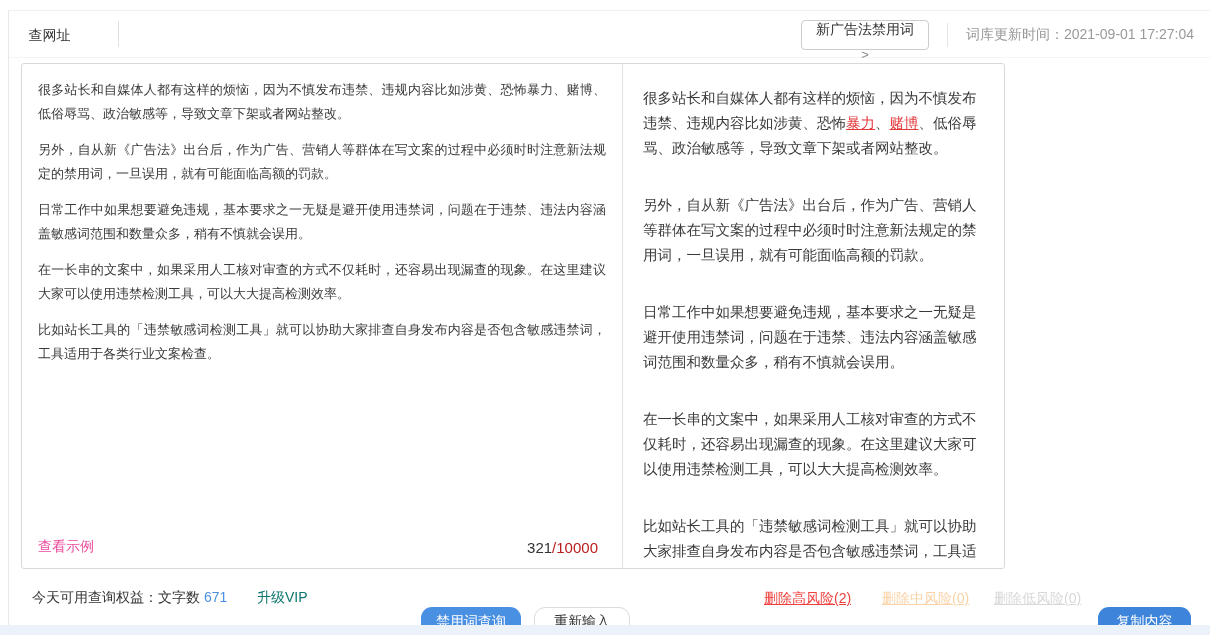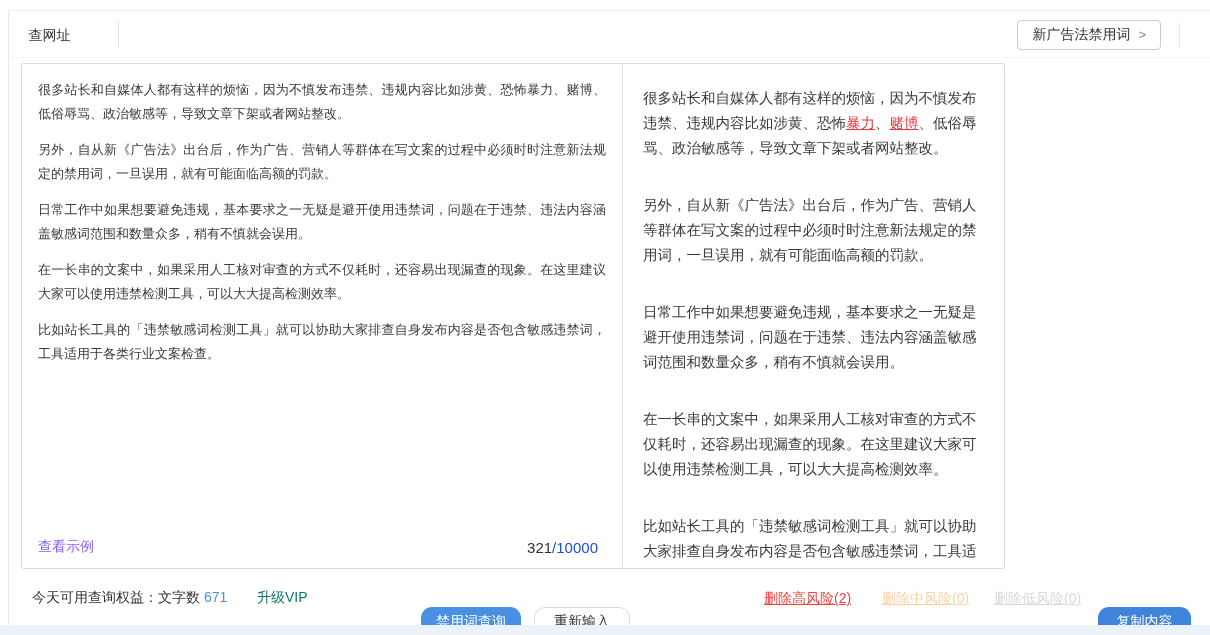--- a/index.html
+++ b/index.html
@@ -32,20 +32,21 @@
   .tab-divider{ width:1px; height:26px; background:#e0e0e0; align-self:center; margin-left:28px;}
   .tabbar-right{
     position:absolute; right:12px; top:0; height:47px;
     display:flex; align-items:center;
   }
   .adlaw-btn{
     height:30px; padding:0 14px; background:#fff;
     border:1px solid #ccc; border-radius:4px; font-size:14px; color:#333;
     display:flex; align-items:center; gap:8px; cursor:pointer;
     font-family:Liberation Sans, sans-serif;
+    flex-direction:column;
   }
   .adlaw-btn .chev{ color:#8a8a8a; font-size:13px; }
   .hdr-vdiv{ width:1px; height:24px; background:#e3e3e3; margin:0 18px; }
   .update-time{ font-size:14px; color:#999; padding-right:4px;}
   
   .content-box{
     margin:5px 0 0 12px; width:984px; height:506px;
     border:1px solid #d9d9d9; border-radius:3px;
     display:flex; background:#fff;
   }
@@ -58,24 +59,24 @@
   }
   .panel.right p{
     font-size:14.5px; line-height:25px; color:#3a3a3a; margin:32px 0 0 0;
   }
   .panel.right p:first-child{ margin-top:10px; }
   .risk-high{ color:#e4393c; text-decoration:underline; }
   .panel-footer{
     position:absolute; left:16px; right:24px; bottom:12px;
     display:flex; justify-content:space-between; align-items:center;
   }
-  .example-link{ font-size:14px; color:#8b5cf6; cursor:pointer; }
+  .example-link{ font-size:14px; color:#ec4899; cursor:pointer; }
   .count{ font-size:15px; }
   .count .cur{ color:#333;margin-top:32px; }
-  .count .max{ color:#1d4ed8; }
+  .count .max{ color:#b91c1c; }
   
   .footer{ position:relative; height:57px; }
   .quota{ position:absolute; left:23px; top:20px; font-size:14px; color:#333; }
   .quota .num{ color:#4a90e2; }
   .vip-link{
     position:absolute; left:248px; top:20px; font-size:14px;
     color:#0f766e; cursor:pointer;
   }
   .btn{
     position:absolute; top:14px; height:30px; border-radius:11px;
@@ -102,20 +103,21 @@
   <div class="tabbar">
     <div class="tab">查网址</div>
     <div class="tab-divider"></div>
 
     <div class="tabbar-right">
       <button class="adlaw-btn">
         <span>新广告法禁用词</span>
         <span class="chev">&gt;</span>
       </button>
       <span class="hdr-vdiv"></span>
+      <span class="update-time"><span>词库更新时间：</span><span>2021-09-01 17:27:04</span></span>
     </div>
   </div>
 
   <div class="content-box">
 
     <div class="panel left">
       <div id="left-paragraphs">
           <p>很多站长和自媒体人都有这样的烦恼，因为不慎发布违禁、违规内容比如涉黄、恐怖暴力、赌博、低俗辱骂、政治敏感等，导致文章下架或者网站整改。</p>
           <p>另外，自从新《广告法》出台后，作为广告、营销人等群体在写文案的过程中必须时时注意新法规定的禁用词，一旦误用，就有可能面临高额的罚款。</p>
           <p>日常工作中如果想要避免违规，基本要求之一无疑是避开使用违禁词，问题在于违禁、违法内容涵盖敏感词范围和数量众多，稍有不慎就会误用。</p>

